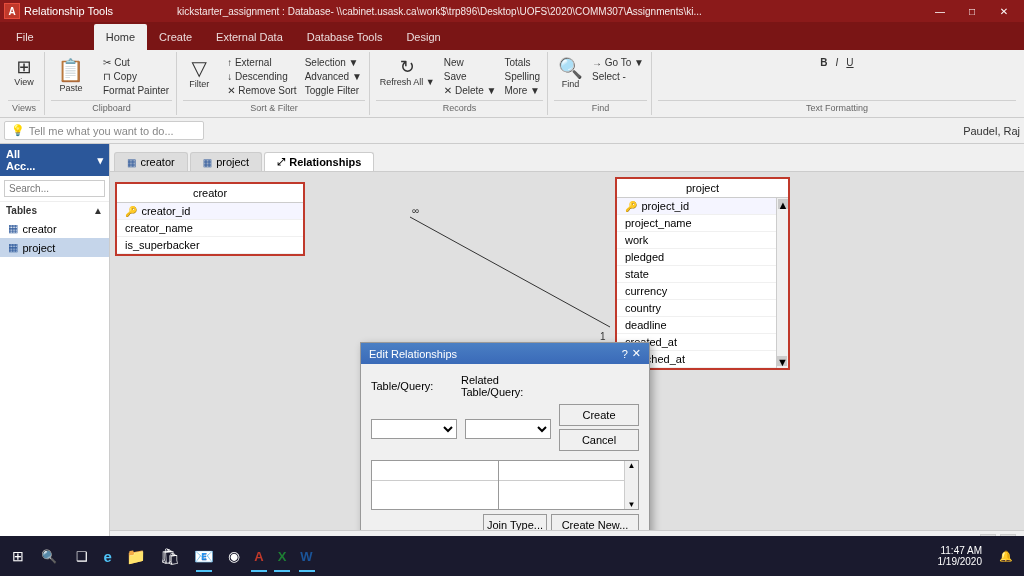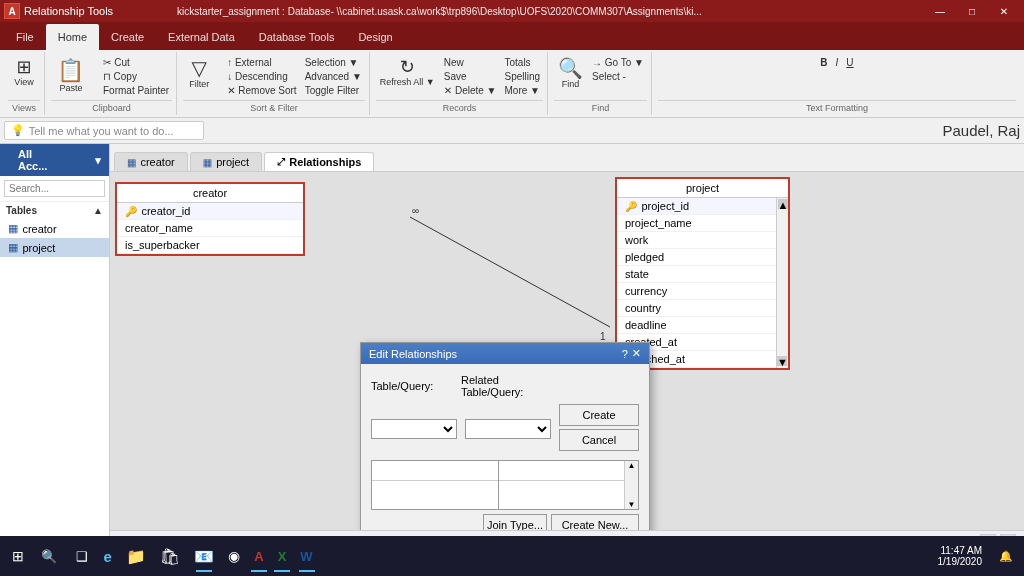--- a/index.html
+++ b/index.html
@@ -30,20 +30,21 @@
       color: rgba(255,255,255,0.85);
       cursor: pointer;
       height: 26px;
       display: flex;
       align-items: center;
     }
     .ribbon-tab.active {
       background: #f0f0f0;
       color: #333;
       border-radius: 2px 2px 0 0;
+      margin-left: 48px;
     }
     .ribbon-content {
       background: #f0f0f0;
       border-bottom: 1px solid #ccc;
       display: flex;
       align-items: stretch;
       padding: 2px 4px;
       gap: 2px;
       height: 68px;
     }
@@ -100,35 +101,35 @@
       padding: 2px 6px;
       font-size: 11px;
       width: 200px;
       display: flex;
       align-items: center;
       gap: 4px;
       color: #888;
       background: white;
       border-radius: 2px;
     }
-    .user-info { margin-left: auto; font-size: 15px; color: #333; }
+    .user-info { margin-left: auto; font-size: 11px; color: #333; }
 
     
     .app-body { display: flex; height: calc(576px - 22px - 28px - 68px - 26px - 22px); }
     .nav-pane {
       width: 110px;
       background: white;
       border-right: 1px solid #ccc;
       display: flex;
       flex-direction: column;
     }
     .nav-header {
       background: #2b579a;
       color: white;
-      padding: 4px 18px;
+      padding: 4px 6px;
       font-size: 11px;
       font-weight: bold;
       display: flex;
       align-items: center;
       justify-content: space-between;
       gap: 48px;
     }
     .nav-search { padding: 4px; border-bottom: 1px solid #eee; }
     .nav-search input { width: 100%; border: 1px solid #ccc; padding: 2px 4px; font-size: 10px; }
     .nav-section-header {

